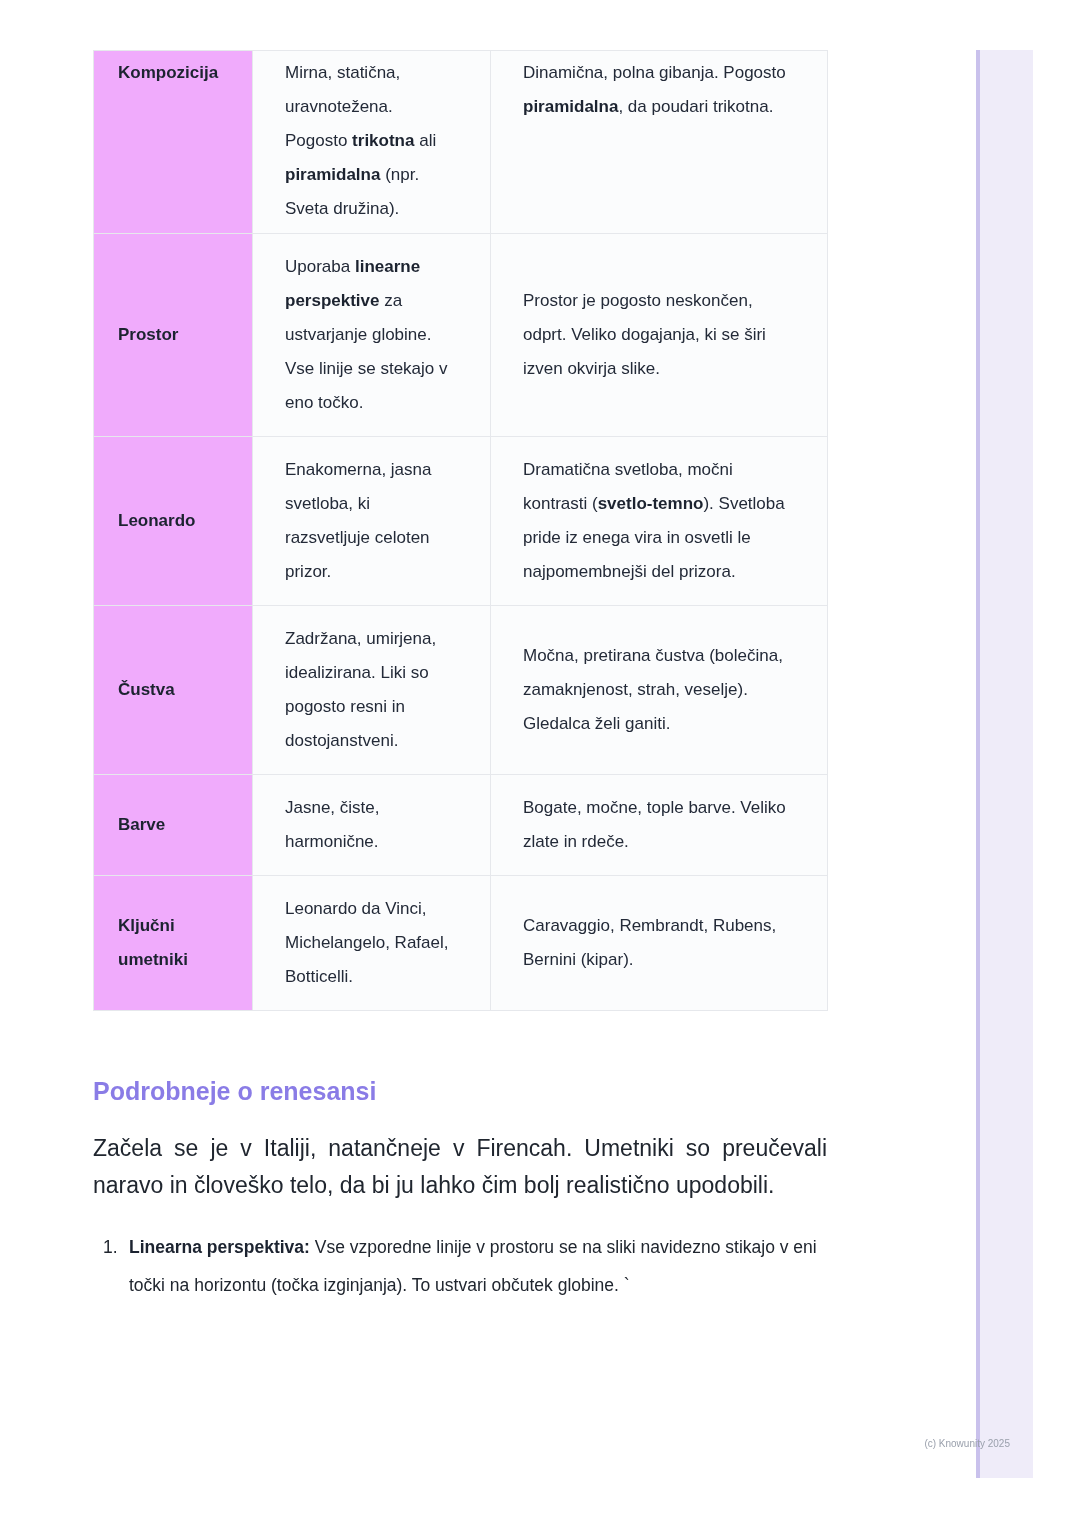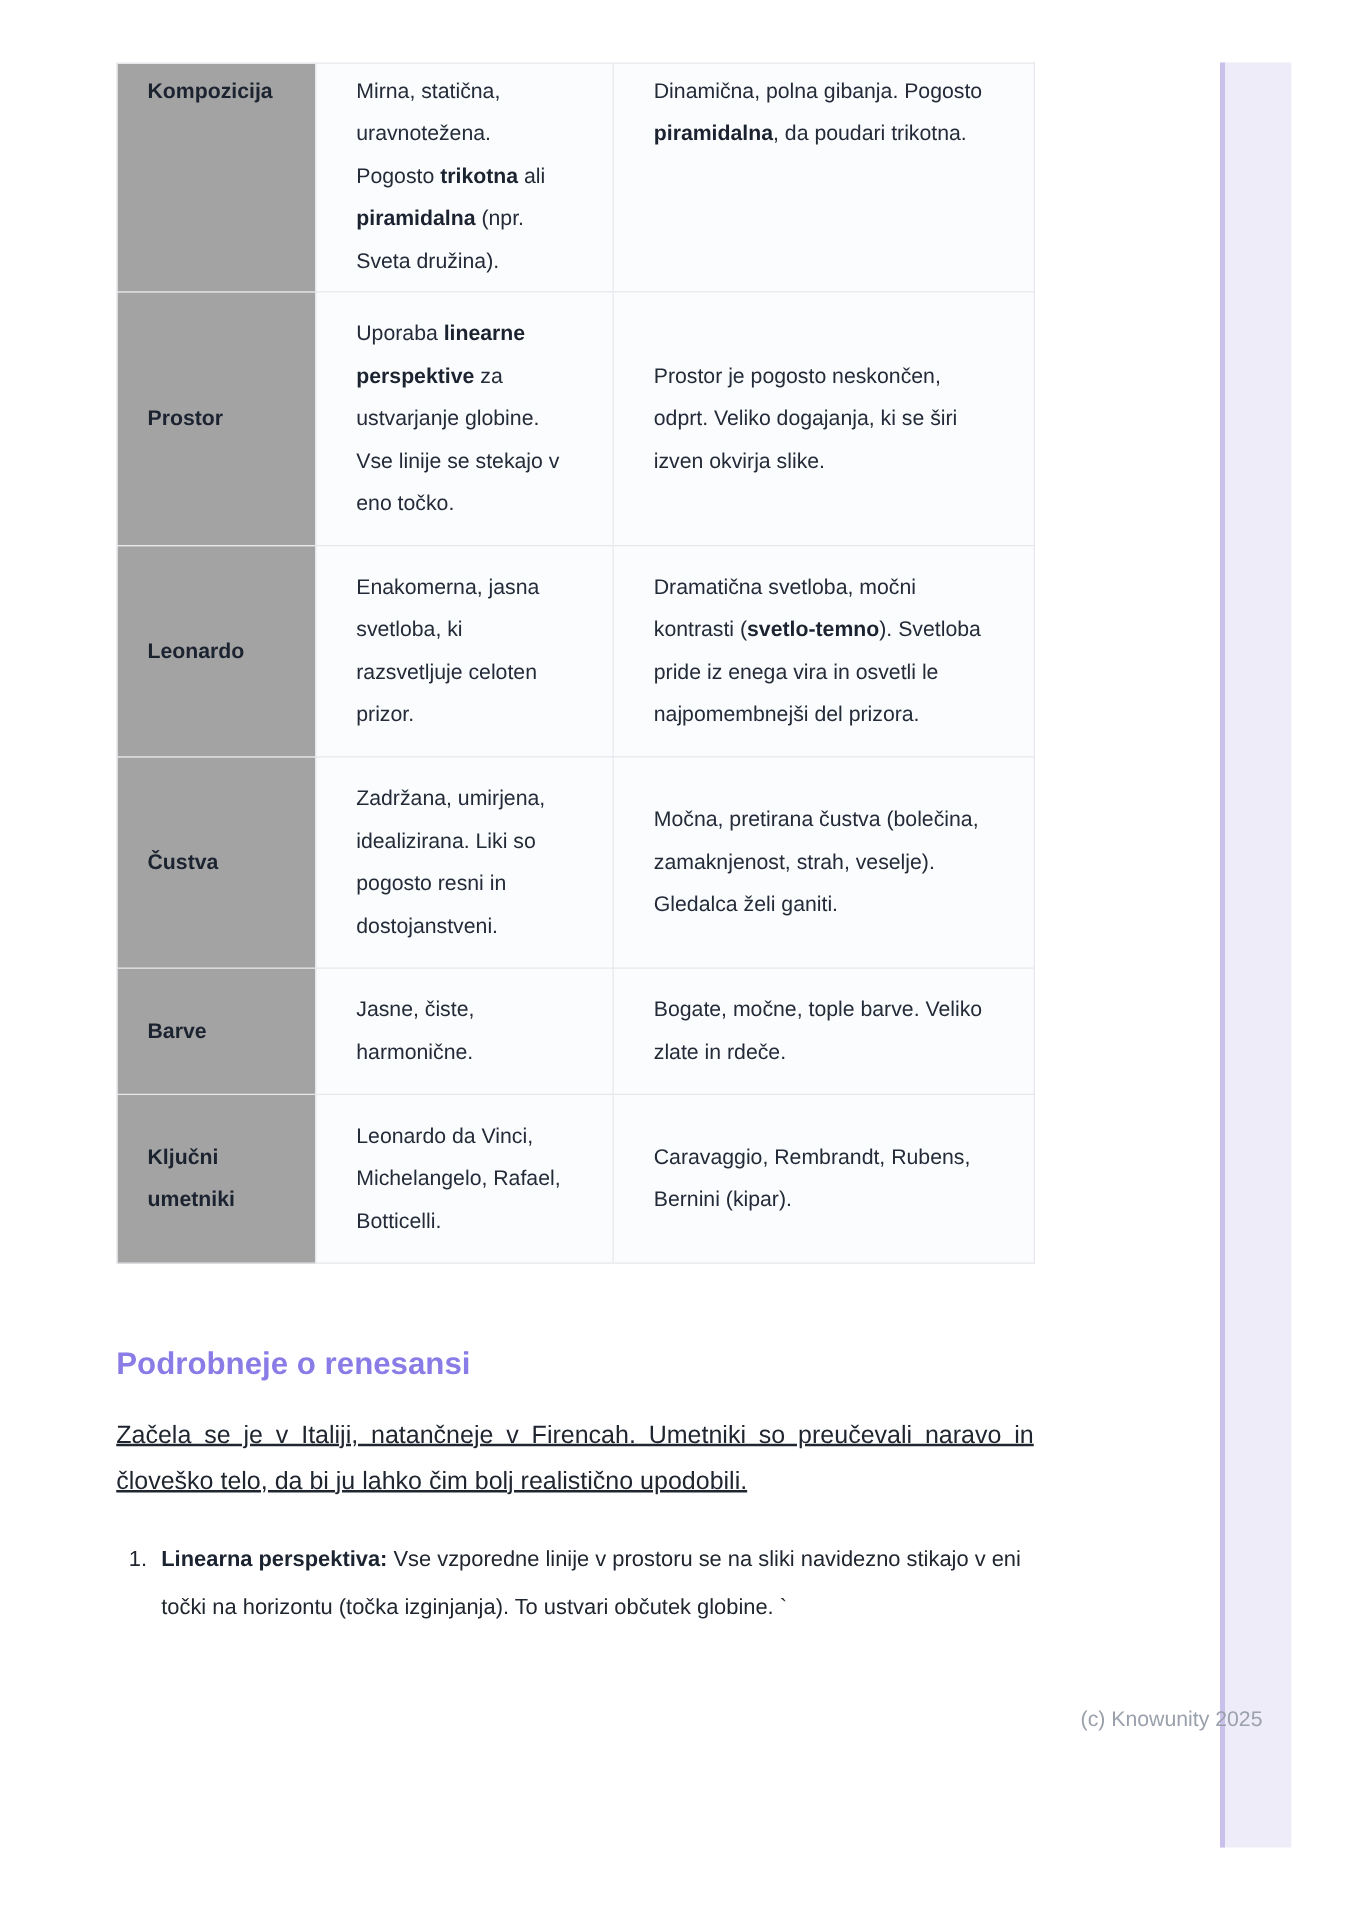--- a/index.html
+++ b/index.html
@@ -33,21 +33,21 @@
   col.c-label { width: 159px; }
   col.c-ren   { width: 238px; }
   col.c-bar   { width: 337px; }
   th, td {
     border: 1px solid #e6e8ec;
     font-size: 17px;
     line-height: 34px;
     vertical-align: middle;
   }
   th {
-    background: #a3a3a3;
+    background: #f0abfc;
     text-align: left;
     font-weight: bold;
     color: #1c2330;
     padding: 16px 14px 16px 24px;
   }
   td {
     background: #fbfcfd;
     color: #232a38;
     font-weight: normal;
     padding: 16px 32px;
@@ -58,40 +58,39 @@
     padding-bottom: 7px;
   }
   .b { font-weight: bold; color: #1c2330; }
   .section-heading {
     font-size: 25px;
     font-weight: 600;
     margin: 66px 0 24px 0;
     color: #8a7ce6;
   }
   .intro {
-    font-size: 20px;
+    font-size: 23px;
     line-height: 37px;
     text-align: justify;
     margin: 0 0 24px 0;
     color: #20262f;
-    text-decoration: underline;
   }
   .numbered-list { margin-top: 24px; }
   .list-item {
     display: flex;
     font-size: 17.5px;
     line-height: 38px;
     color: #20262f;
   }
   .num { flex: none; width: 26px; margin-left: 10px; }
   .li-text { flex: 1; }
   .footer {
     position: absolute;
-    top: 1366px; right: 70px;
-    font-size: 17px;
+    top: 1438px; right: 70px;
+    font-size: 10px;
     color: #9aa0ac;
     z-index: 3;
   }
 </style>
 </head>
 <body>
 
 <div class="accent-bar" style="background: rgb(239, 236, 249); border-left-color: rgb(201, 193, 236);"></div>
 
 <div class="content">

